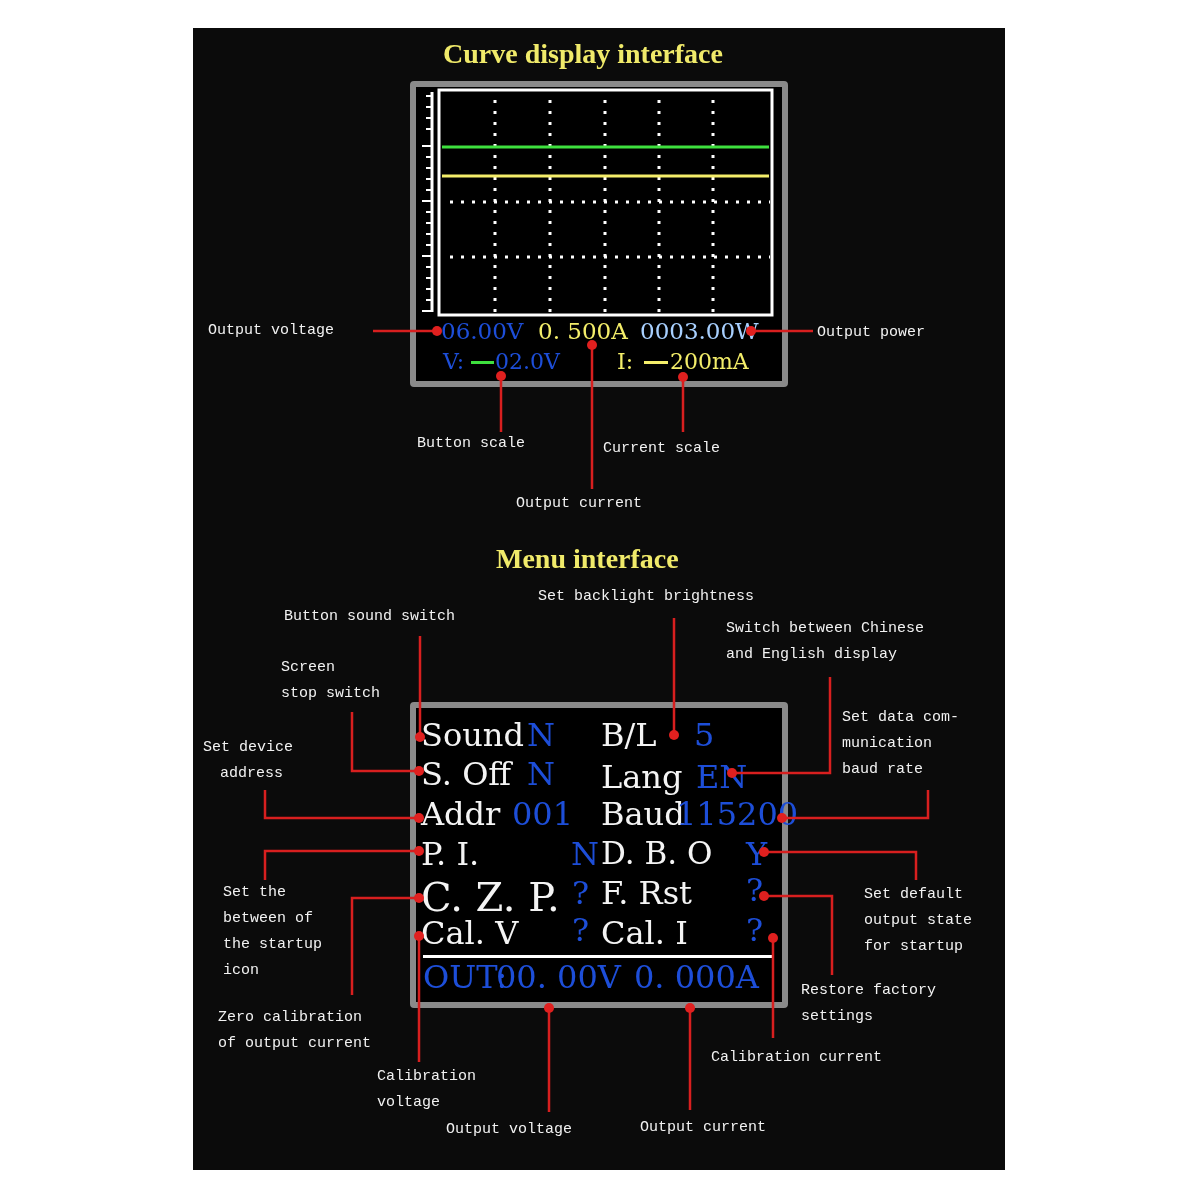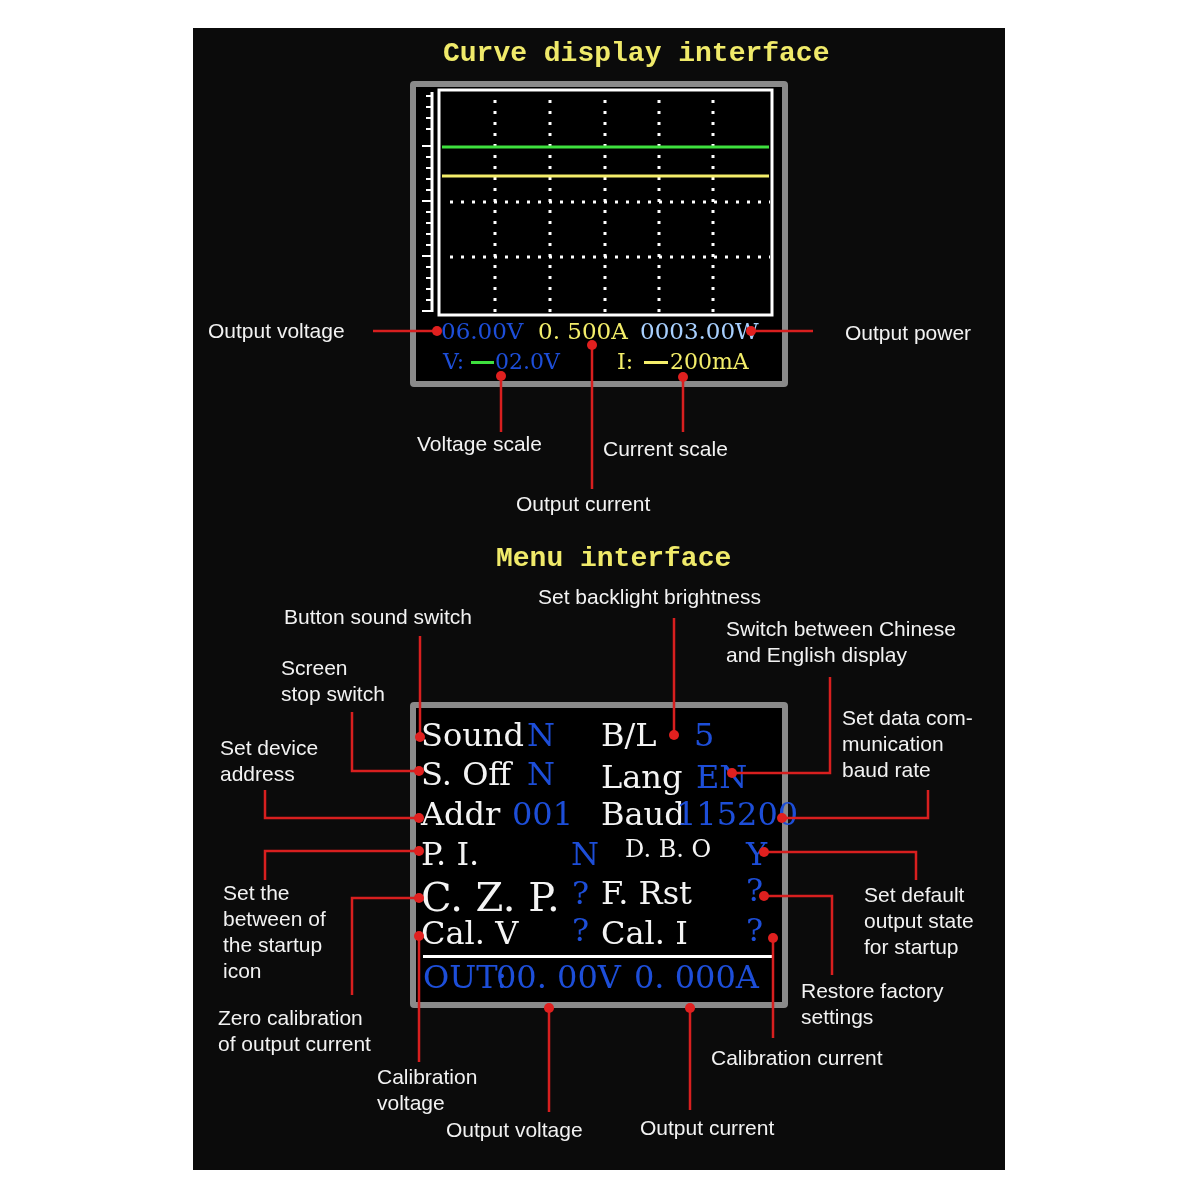--- a/index.html
+++ b/index.html
@@ -1,19 +1,19 @@
 <!DOCTYPE html>
 <html><head>
 <meta charset="utf-8">
 <style>
   html, body { margin:0; padding:0; background:#ffffff; }
   body { width:1200px; height:1200px; position:relative; overflow:hidden; font-family:"Liberation Sans", sans-serif; }
   .panel { position:absolute; left:193px; top:28px; width:812px; height:1142px; background:#0b0b0b; }
-  .title { position:absolute; color:#f0ea6a; font-weight:bold; font-size:28px; font-family:Liberation Mono, monospace; white-space:nowrap; }
-  .lbl { position:absolute; color:#f2f2f2; font-size:21px; line-height:26px; font-family:Liberation Sans, sans-serif; white-space:nowrap; }
+  .title { position:absolute; color:#f0ea6a; font-weight:bold; font-size:28px; font-family:Liberation Serif, serif; white-space:nowrap; }
+  .lbl { position:absolute; color:#f2f2f2; font-size:15px; line-height:26px; font-family:Liberation Mono, monospace; white-space:nowrap; }
   .screen { position:absolute; background:#000; border:6px solid #8a8a8a; border-radius:4px; box-sizing:border-box; }
   .lcd { position:absolute; font-family:"DejaVu Serif", "Liberation Serif", serif; white-space:nowrap; }
   svg.over { position:absolute; left:0; top:0; width:1200px; height:1200px; pointer-events:none; }
   .w { color:#f4f4f4; }
   .g { color:#1d4ed8; }
   .y { color:#f4ee6a; }
   .b { color:#a8d0ff; }
 </style>
 </head>
 <body>
@@ -77,22 +77,22 @@
 
 <div class="lcd g" style="left:443px; top:349px; font-size:22px;">V:</div>
 <div style="position:absolute; left:471px; top:361px; width:23px; height:3px; background:#3ee03e;"></div>
 <div class="lcd g" style="left:495px; top:349px; font-size:22px;">02.0V</div>
 
 <div class="lcd y" style="left:617px; top:349px; font-size:22px;">I:</div>
 <div style="position:absolute; left:644px; top:361px; width:24px; height:3px; background:#f4ee6a;"></div>
 <div class="lcd y" style="left:670px; top:349px; font-size:22px;text-align:center;">200mA</div>
 
 <div class="lbl" style="left:208px; top:318px;">Output voltage</div>
-<div class="lbl" style="left:817px; top:320px;margin-left:28px;">Output power</div>
-<div class="lbl" style="left:417px; top:431px;">Voltage scale</div>
+<div class="lbl" style="left:817px; top:320px;">Output power</div>
+<div class="lbl" style="left:417px; top:431px;">Button scale</div>
 <div class="lbl" style="left:603px; top:436px;">Current scale</div>
 <div class="lbl" style="left:516px; top:491px;">Output current</div>
 
 <div class="title" style="left:496px; top:543px;">Menu interface</div>
 
 <div class="screen" style="left:410px; top:702px; width:378px; height:306px;"></div>
 
 <div class="lcd w" style="left:421px; top:716px; font-size:32px;">Sound</div>
 <div class="lcd g" style="left:527px; top:716px; font-size:32px;">N</div>
 <div class="lcd w" style="left:601px; top:716px; font-size:32px;">B/L</div>
@@ -103,21 +103,21 @@
 <div class="lcd w" style="left:601px; top:758px; font-size:32px;">Lang</div>
 <div class="lcd g" style="left:696px; top:758px; font-size:32px;">EN</div>
 
 <div class="lcd w" style="left:421px; top:795px; font-size:32px;">Addr</div>
 <div class="lcd g" style="left:512px; top:795px; font-size:32px;">001</div>
 <div class="lcd w" style="left:601px; top:795px; font-size:32px;">Baud</div>
 <div class="lcd g" style="left:676px; top:795px; font-size:32px;">115200</div>
 
 <div class="lcd w" style="left:421px; top:835px; font-size:32px;">P. I.</div>
 <div class="lcd g" style="left:571px; top:835px; font-size:32px;">N</div>
-<div class="lcd w" style="left:601px; top:835px; font-size:24px;margin-left:24px;">D. B. O</div>
+<div class="lcd w" style="left:601px; top:835px; font-size:31px;">D. B. O</div>
 <div class="lcd g" style="left:746px; top:835px; font-size:32px;">Y</div>
 
 <div class="lcd w" style="left:421px; top:874px; font-size:40px;text-align:center;">C. Z. P.</div>
 <div class="lcd g" style="left:572px; top:874px; font-size:32px;">?</div>
 <div class="lcd w" style="left:601px; top:874px; font-size:32px;">F. Rst</div>
 <div class="lcd g" style="left:746px; top:871px; font-size:32px;">?</div>
 
 <div class="lcd w" style="left:421px; top:914px; font-size:32px;">Cal. V</div>
 <div class="lcd g" style="left:572px; top:911px; font-size:32px;">?</div>
 <div class="lcd w" style="left:601px; top:914px; font-size:32px;">Cal. I</div>
@@ -128,21 +128,21 @@
 <div class="lcd g" style="left:423px; top:958px; font-size:32px;">OUT:</div>
 <div class="lcd g" style="left:496px; top:958px; font-size:32px;">00. 00V</div>
 <div class="lcd g" style="left:634px; top:958px; font-size:32px;">0. 000A</div>
 
 <div class="lbl" style="left:284px; top:604px;">Button sound switch</div>
 <div class="lbl" style="left:538px; top:584px;">Set backlight brightness</div>
 <div class="lbl" style="left:726px; top:616px;">Switch between Chinese</div>
 <div class="lbl" style="left:726px; top:642px;">and English display</div>
 <div class="lbl" style="left:281px; top:655px;">Screen</div>
 <div class="lbl" style="left:281px; top:681px;">stop switch</div>
-<div class="lbl" style="left:220px; top:735px;">Set device</div>
+<div class="lbl" style="left:203px; top:735px;">Set device</div>
 <div class="lbl" style="left:220px; top:761px;">address</div>
 <div class="lbl" style="left:842px; top:705px;">Set data com-</div>
 <div class="lbl" style="left:842px; top:731px;">munication</div>
 <div class="lbl" style="left:842px; top:757px;">baud rate</div>
 <div class="lbl" style="left:223px; top:880px;">Set the</div>
 <div class="lbl" style="left:223px; top:906px;">between of</div>
 <div class="lbl" style="left:223px; top:932px;">the startup</div>
 <div class="lbl" style="left:223px; top:958px;">icon</div>
 <div class="lbl" style="left:864px; top:882px;">Set default</div>
 <div class="lbl" style="left:864px; top:908px;text-align:right;">output state</div>

